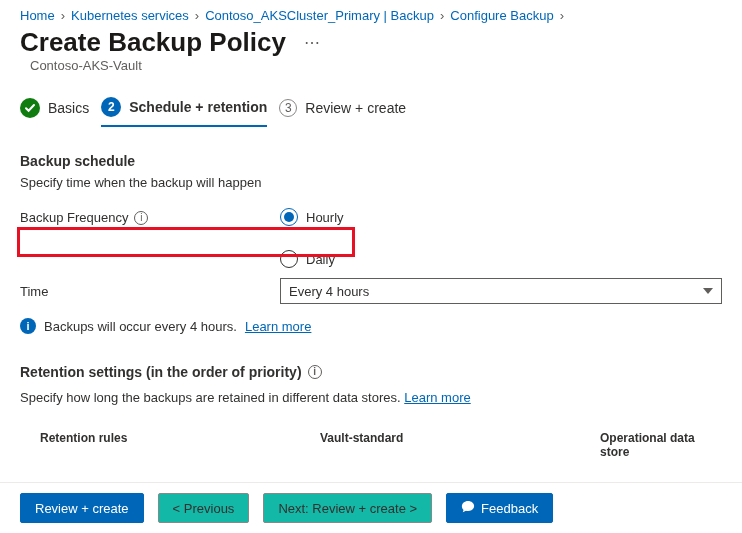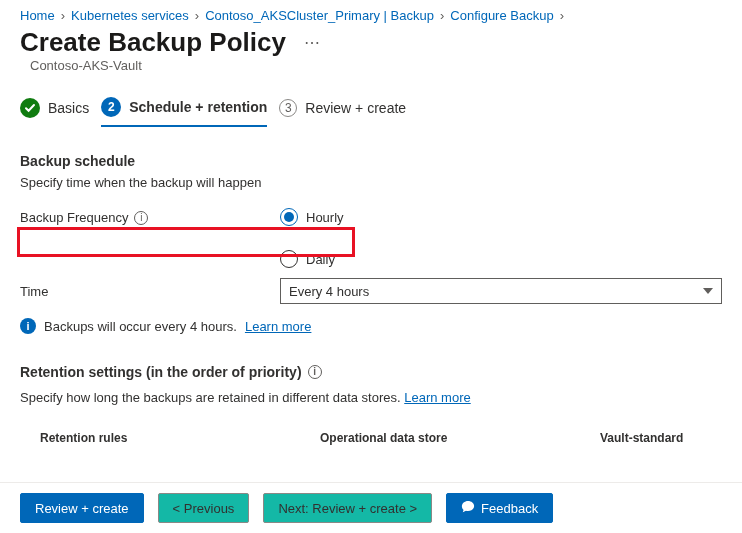--- a/index.html
+++ b/index.html
@@ -210,22 +210,22 @@
     <span>Retention settings (in the order of priority)</span>
     <span class="info-icon">i</span>
   </div>
   <div class="retention-sub">
     <span>Specify how long the backups are retained in different data stores.</span>
     <a class="linkish">Learn more</a>
   </div>
 
   <div class="col-headers">
     <div>Retention rules</div>
+    <div>Vault-standard</div>
     <div>Operational data store</div>
-    <div>Vault-standard</div>
   </div>
 </div>
 
 <div class="highlight-box" style="left:17px; top:227px; width:338px; height:30px;"></div>
 
 <div class="footer">
   <div class="btn btn-primary">
     <span>Review + create</span>
   </div>
   <div class="btn btn-secondary">

